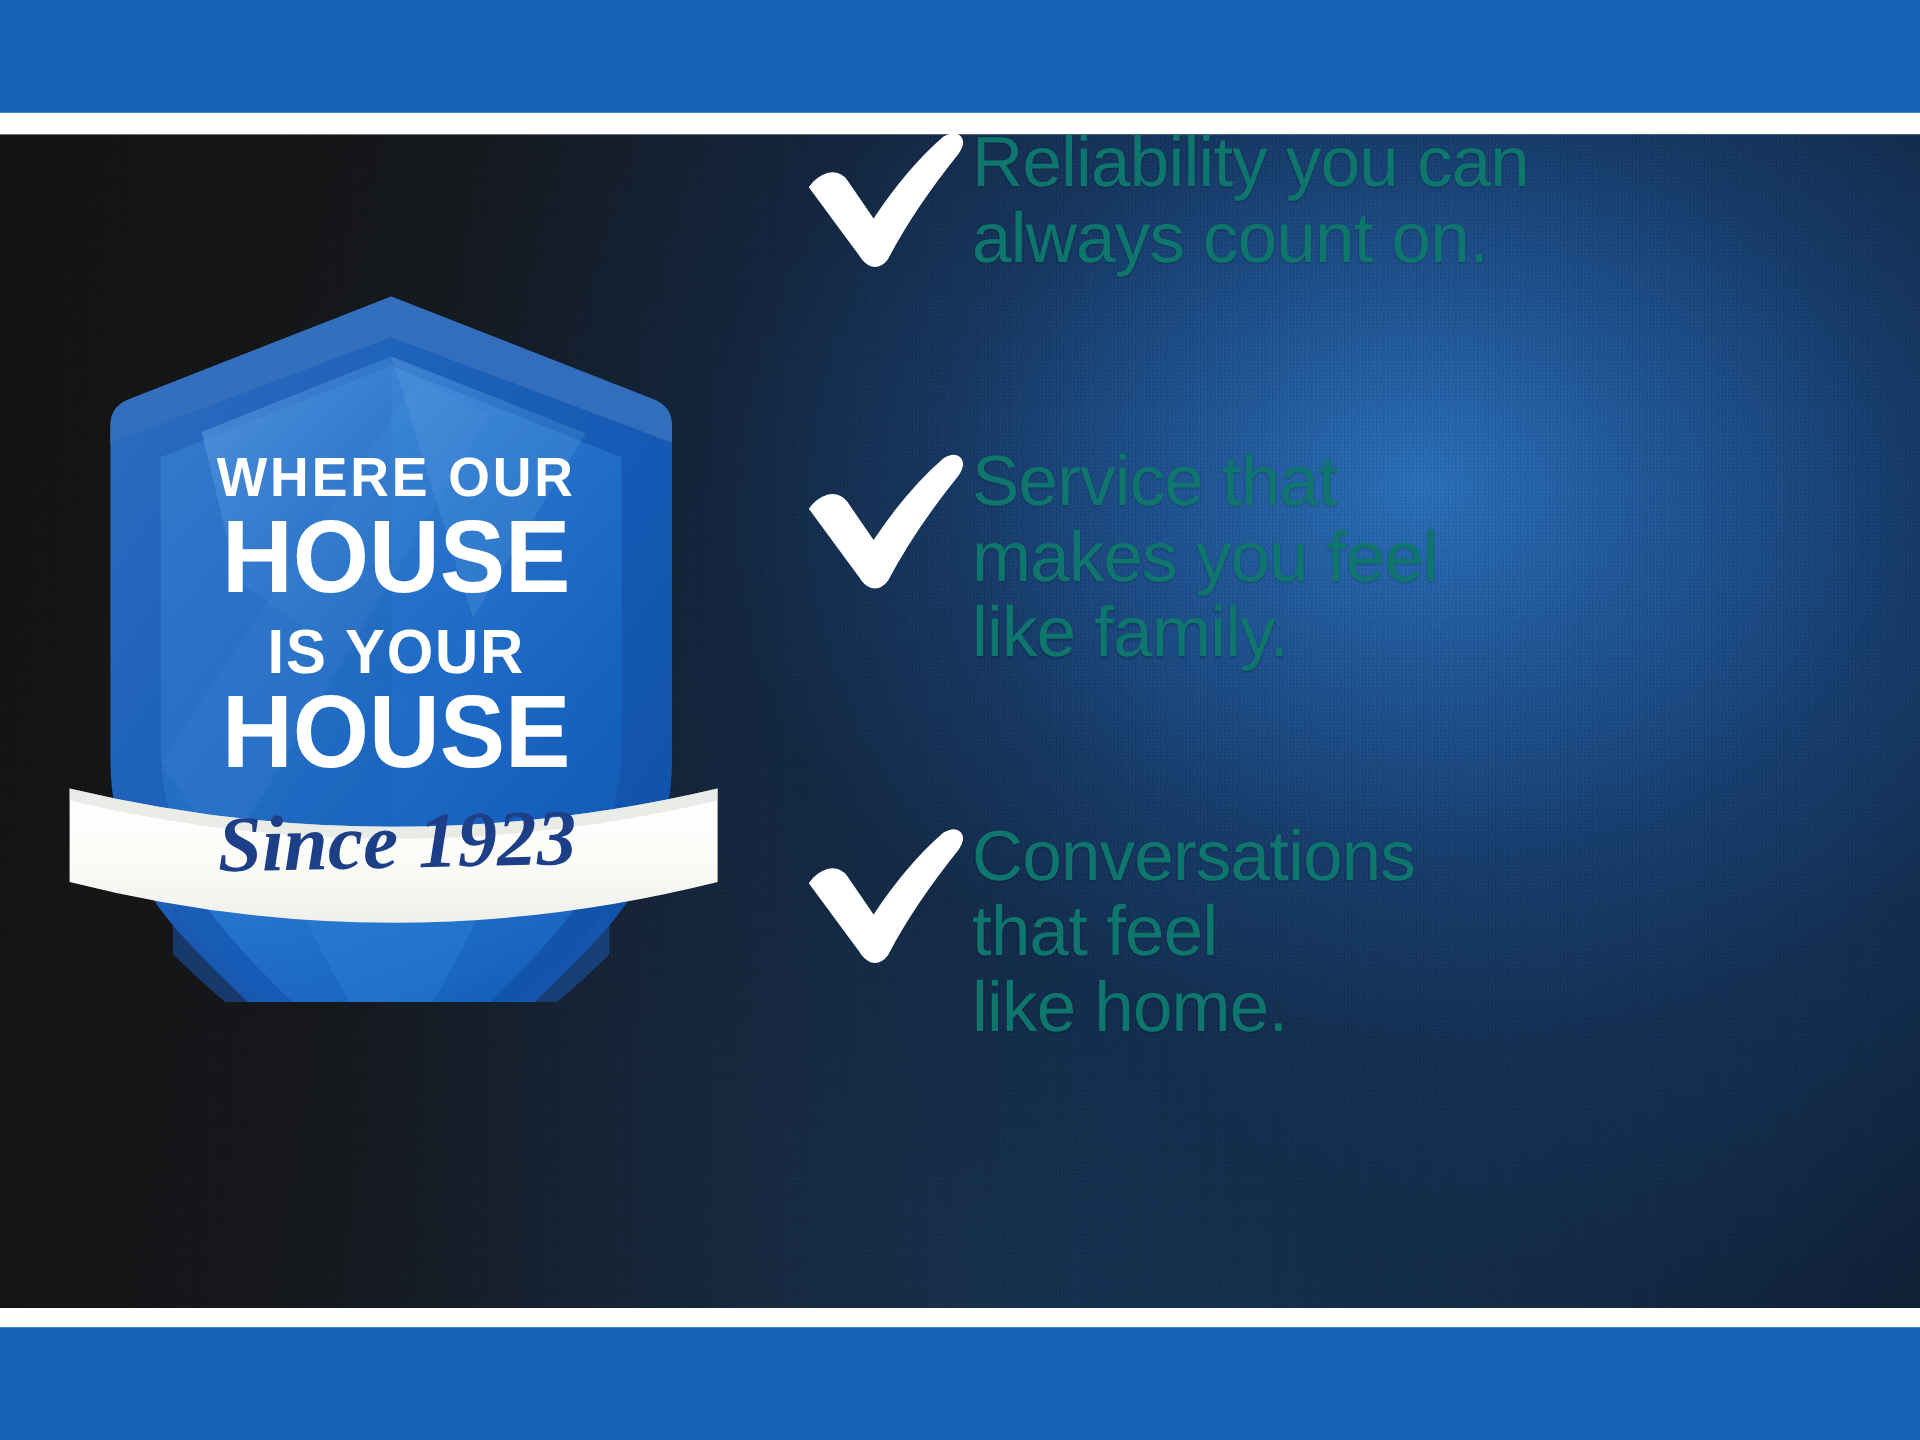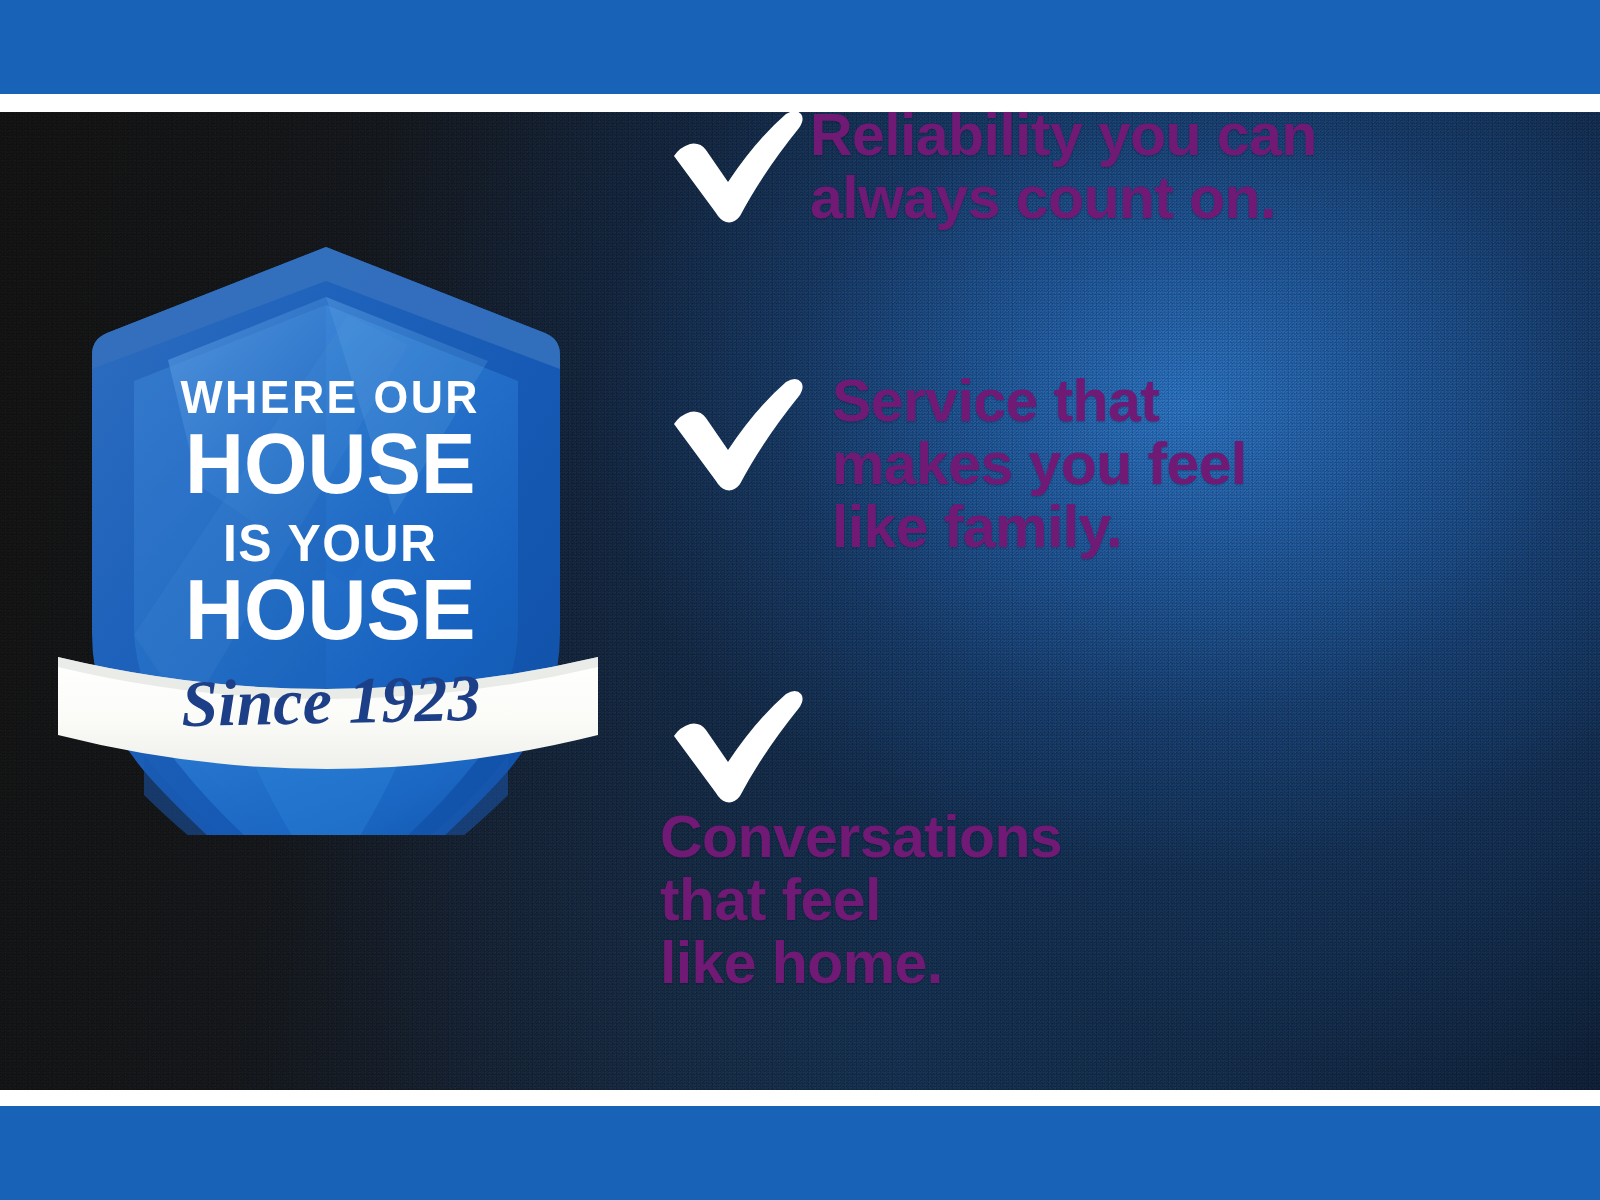--- a/index.html
+++ b/index.html
@@ -104,36 +104,36 @@
     top: 100px;
     width: 880px;
   }
   .benefit {
     position: absolute;
     display: flex;
     align-items: flex-start;
     gap: 0;
   }
   .benefit.b1 { top: 0px; }
-  .benefit.b2 { top: 268px; gap: 22px; }
-  .benefit.b3 { top: 580px; flex-direction: column; }
+  .benefit.b2 { top: 268px; }
+  .benefit.b3 { top: 580px; }
 
   .check {
     flex: 0 0 auto;
     width: 150px;
     height: 120px;
     margin-top: 4px;
   }
   .check svg { display: block; width: 150px; height: 120px; }
 
   .benefit-text {
     flex: 1 1 auto;
-    color: #701a75;
+    color: #0f766e;
     font-family: "Liberation Sans", sans-serif;
-    font-weight: bold;
+    font-weight: normal;
     font-size: 59px;
     line-height: 63px;
     letter-spacing: -0.6px;
     white-space: pre-line;
     text-shadow: 0 1px 2px rgba(0,0,0,0.22);
   }
   .benefit.b1 .benefit-text { padding-top: 4px; }
   .benefit.b2 .benefit-text { padding-top: 2px; }
   .benefit.b3 .benefit-text { padding-top: 2px; }
 </style>

